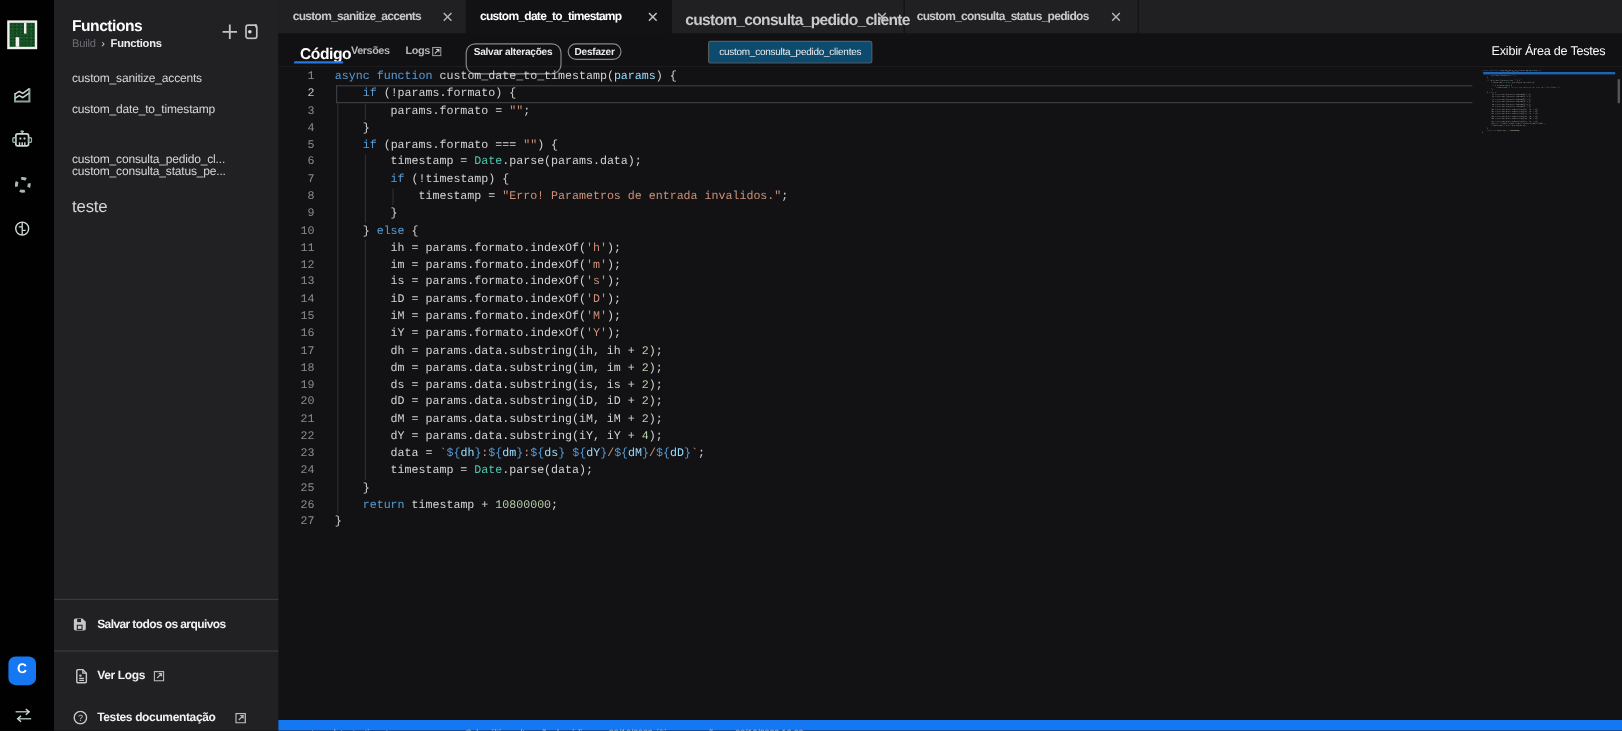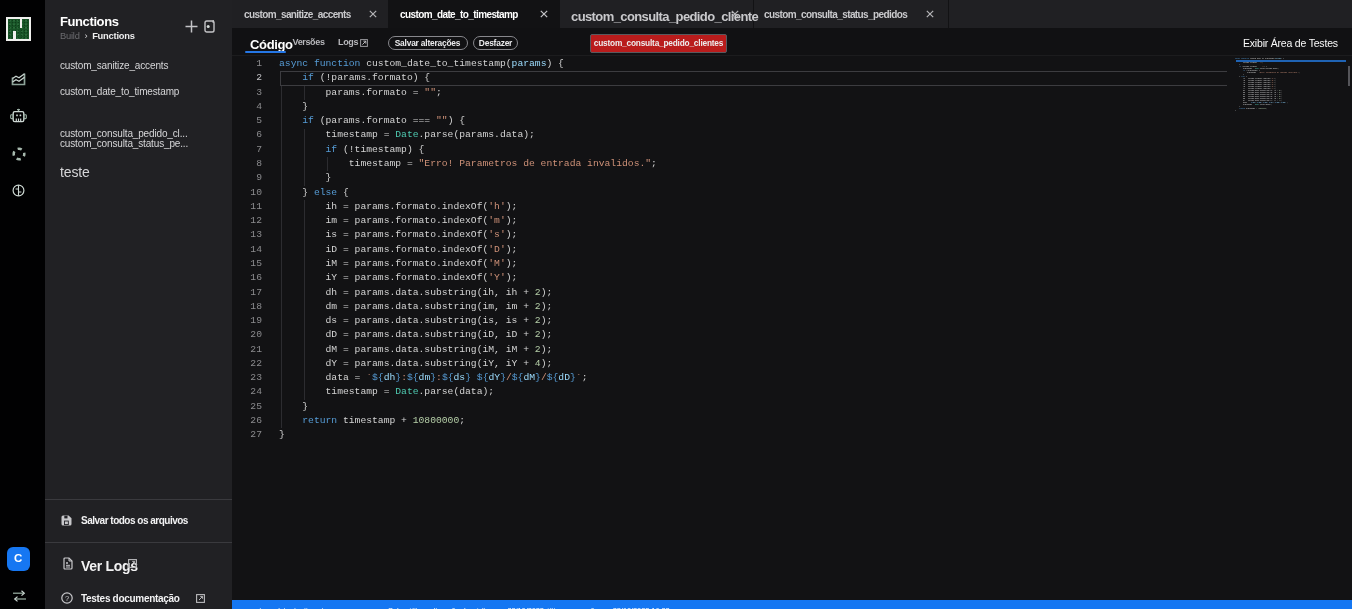--- a/index.html
+++ b/index.html
@@ -90,21 +90,21 @@
   <rect x="3.9" y="6.5" width="3" height="2.6" fill="#c7c7ca"></rect>
 </svg>
 <div class="abs" style="left:81px;top:515px;font-size:10px;font-weight:bold;color:#f2f2f3;letter-spacing:-0.5px;">Salvar todos os arquivos</div>
 
 <svg class="abs" style="left:62.5px;top:556.5px;" width="10" height="13" viewBox="0 0 10 13">
   <path d="M1 2 Q1 1 2 1 L6 1 L9 4 V11 Q9 12 8 12 L2 12 Q1 12 1 11 Z" fill="none" stroke="#c9c9cc" stroke-width="1.2"></path>
   <path d="M6 1 V4 H9" fill="none" stroke="#c9c9cc" stroke-width="1"></path>
   <circle cx="4" cy="6" r="1" fill="#c9c9cc"></circle>
   <path d="M3 8.3 h4 M3 10 h4" stroke="#c9c9cc" stroke-width="1"></path>
 </svg>
-<div class="abs" style="left:81px;top:558px;font-size:14px;font-weight:bold;color:#f2f2f3;letter-spacing:-0.3px;">Ver Logs</div>
+<div class="abs" style="left:81px;top:558px;font-size:10px;font-weight:bold;color:#f2f2f3;letter-spacing:-0.3px;">Ver Logs</div>
 
 <svg class="abs" style="left:127.5px;top:559px;" width="9" height="9" viewBox="0 0 9 9">
   <rect x="0.6" y="0.6" width="7.8" height="7.8" fill="none" stroke="#b9b9bc" stroke-width="1.1"></rect>
   <path d="M3 6 L6.4 2.6 M4.2 2.4 H6.6 V4.8" stroke="#b9b9bc" stroke-width="1"></path>
 </svg>
 
 <svg class="abs" style="left:61px;top:591.5px;" width="12" height="12" viewBox="0 0 12 12">
   <circle cx="6" cy="6" r="5.2" fill="none" stroke="#c9c9cc" stroke-width="1.2"></circle>
   <text x="6" y="8.6" font-size="7.5" fill="#c9c9cc" text-anchor="middle" font-family="Liberation Sans">?</text>
 </svg>
@@ -147,24 +147,24 @@
 
 <div class="abs" style="left:250px;top:37px;font-size:13px;font-weight:bold;color:#ffffff;letter-spacing:-0.35px;">Código</div>
 <div class="abs" style="left:245px;top:50.5px;width:41px;height:2px;background:#2577e6;border-radius:1px;"></div>
 <div class="abs" style="left:292.5px;top:37px;font-size:9px;font-weight:bold;color:#b8b8bc;letter-spacing:-0.35px;">Versões</div>
 <div class="abs" style="left:338px;top:37px;font-size:9px;font-weight:bold;color:#b8b8bc;letter-spacing:-0.35px;text-align:right;">Logs</div>
 <svg class="abs" style="left:359.5px;top:38.5px;" width="8" height="8" viewBox="0 0 8 8">
   <rect x="0.6" y="0.6" width="6.8" height="6.8" fill="none" stroke="#9a9a9e" stroke-width="1"></rect>
   <path d="M2.4 5.6 L5.6 2.4 M3.4 2.2 H5.8 V4.6" stroke="#cfcfd2" stroke-width="0.9"></path>
 </svg>
 
-<div class="abs" style="left:387.5px;top:36px;width:80px;height:14px;border:1px solid #87878c;border-radius:8px;color:#ececee;font-size:8.4px;font-weight:bold;text-align:center;line-height:12.5px;letter-spacing:-0.2px;">Salvar alterações</div>
+<div class="abs" style="left:387.5px;top:36px;width:80px;height:26px;border:1px solid #87878c;border-radius:8px;color:#ececee;font-size:8.4px;font-weight:bold;text-align:center;line-height:12.5px;letter-spacing:-0.2px;">Salvar alterações</div>
 <div class="abs" style="left:473px;top:36px;width:45px;height:14px;border:1px solid #87878c;border-radius:8px;color:#ececee;font-size:8.4px;font-weight:bold;text-align:center;line-height:12.5px;letter-spacing:-0.2px;">Desfazer</div>
 
-<div class="abs" style="left:590px;top:33.5px;width:137px;height:19px;background:#b91c1c;border:1px solid #59595e;border-radius:2px;color:#ededee;font-size:8.3px;font-weight:bold;text-align:center;line-height:17px;letter-spacing:-0.2px;">custom_consulta_pedido_clientes</div>
+<div class="abs" style="left:590px;top:33.5px;width:137px;height:19px;background:#0c4a6e;border:1px solid #59595e;border-radius:2px;color:#ededee;font-size:8.3px;font-weight:normal;text-align:center;line-height:17px;letter-spacing:-0.2px;">custom_consulta_pedido_clientes</div>
 
 <div class="abs" style="left:1243px;top:37px;font-size:10.5px;color:#fafafa;letter-spacing:-0.2px;">Exibir Área de Testes</div>
 
 <div class="abs" style="left:280px;top:71.4px;width:947px;height:14.3px;border-top:1px solid #3c3c40;border-bottom:1px solid #3c3c40;border-left:1px solid #3c3c40;"></div>
 
 <div class="abs" style="left:280.5px;top:85.7px;width:1px;height:342.7px;background:#2c2c30;"></div>
 <div class="abs" style="left:303.8px;top:85.7px;width:1px;height:14.3px;background:#2c2c30;"></div>
 <div class="abs" style="left:303.8px;top:128.5px;width:1px;height:57.2px;background:#2c2c30;"></div>
 <div class="abs" style="left:303.8px;top:199.9px;width:1px;height:200px;background:#2c2c30;"></div>
 <div class="abs" style="left:327px;top:157.1px;width:1px;height:14.3px;background:#2c2c30;"></div>

